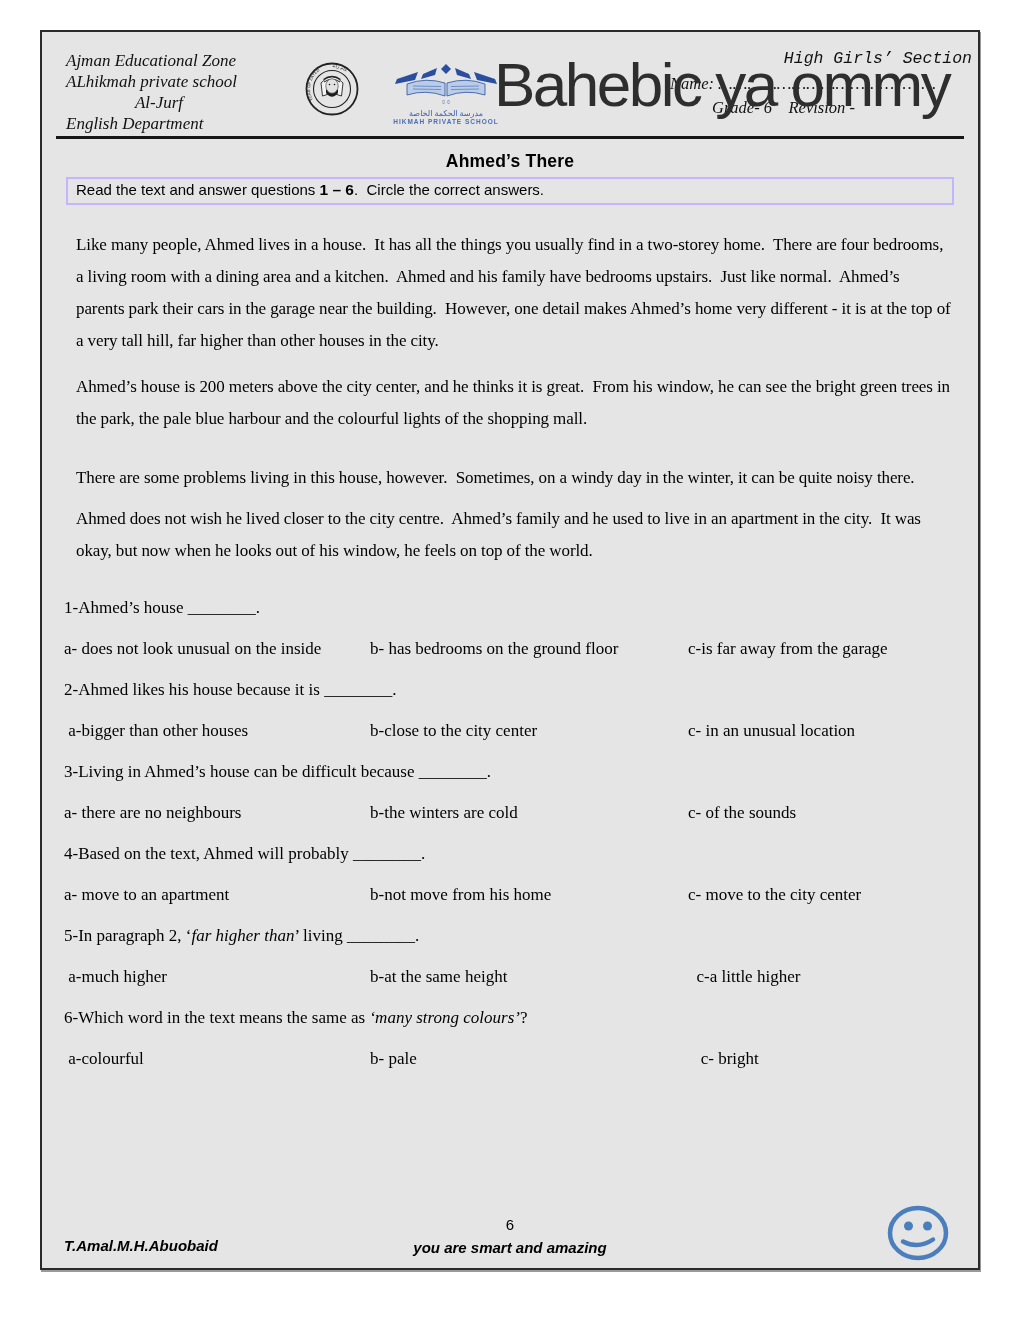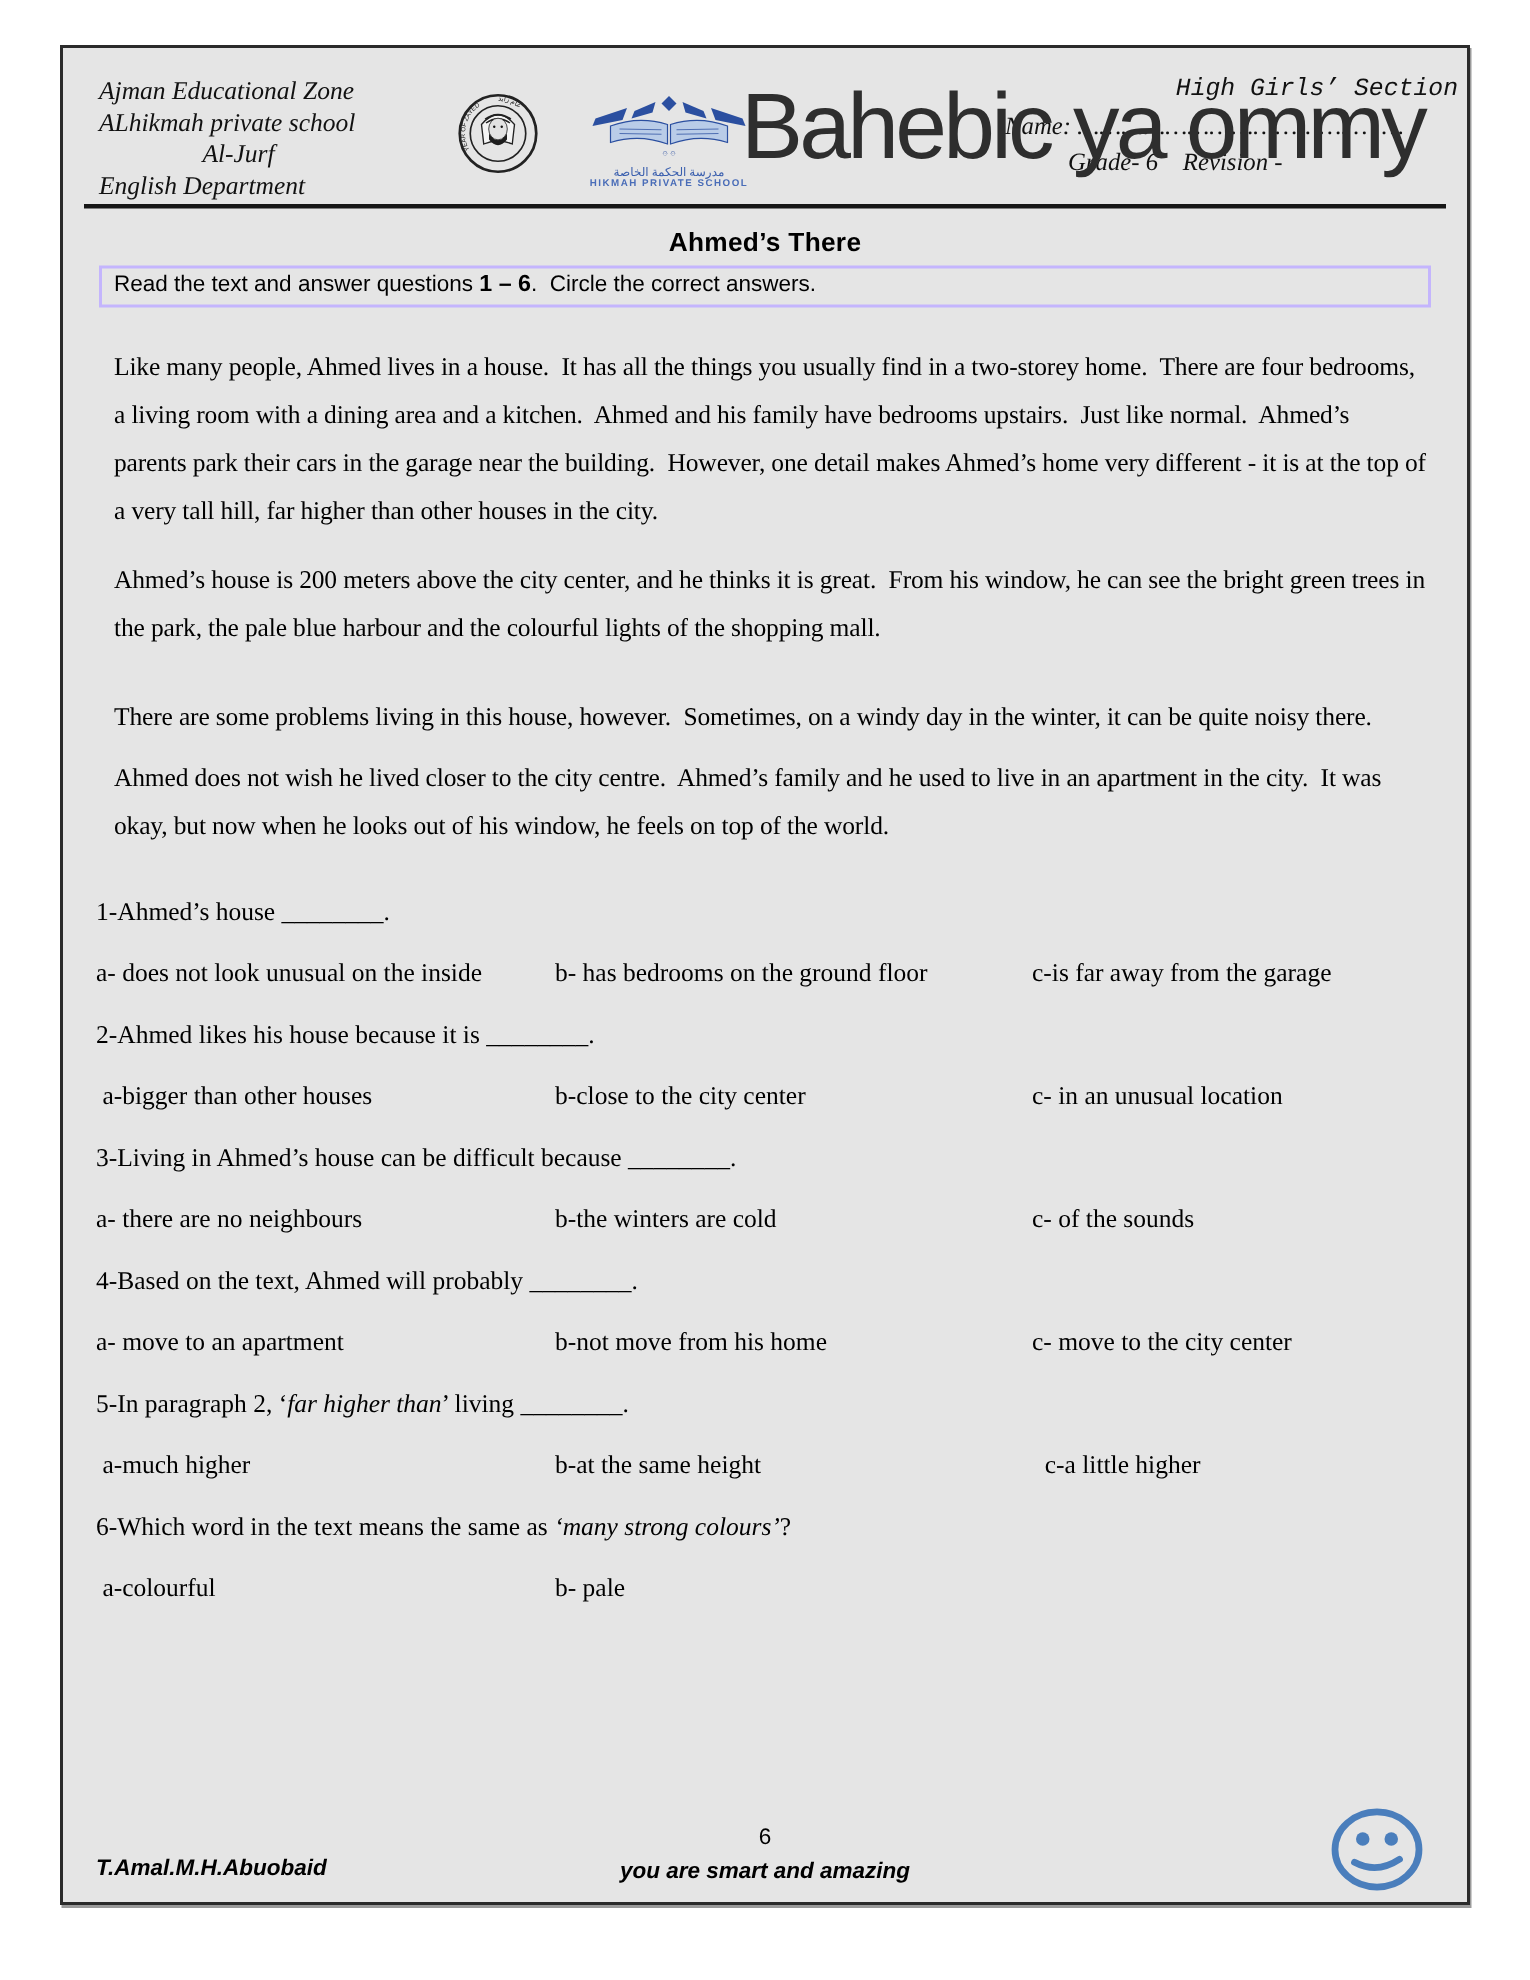--- a/index.html
+++ b/index.html
@@ -188,20 +188,21 @@
     <div class="opts">
       <span> a-much higher</span>
       <span>b-at the same height</span>
       <span>  c-a little higher</span>
     </div>
 
     <div class="q-line"><span>6-Which word in the text means the same as </span><i>‘many strong colours’</i><span>?</span></div>
     <div class="opts">
       <span> a-colourful</span>
       <span>b- pale</span>
+      <span>   c- bright</span>
     </div>
 
   </div>
 
   <div class="footer-teacher">T.Amal.M.H.Abuobaid</div>
 
   <div class="footer-center">
     <div class="num">6</div>
     <div class="motto">you are smart and amazing</div>
   </div>

